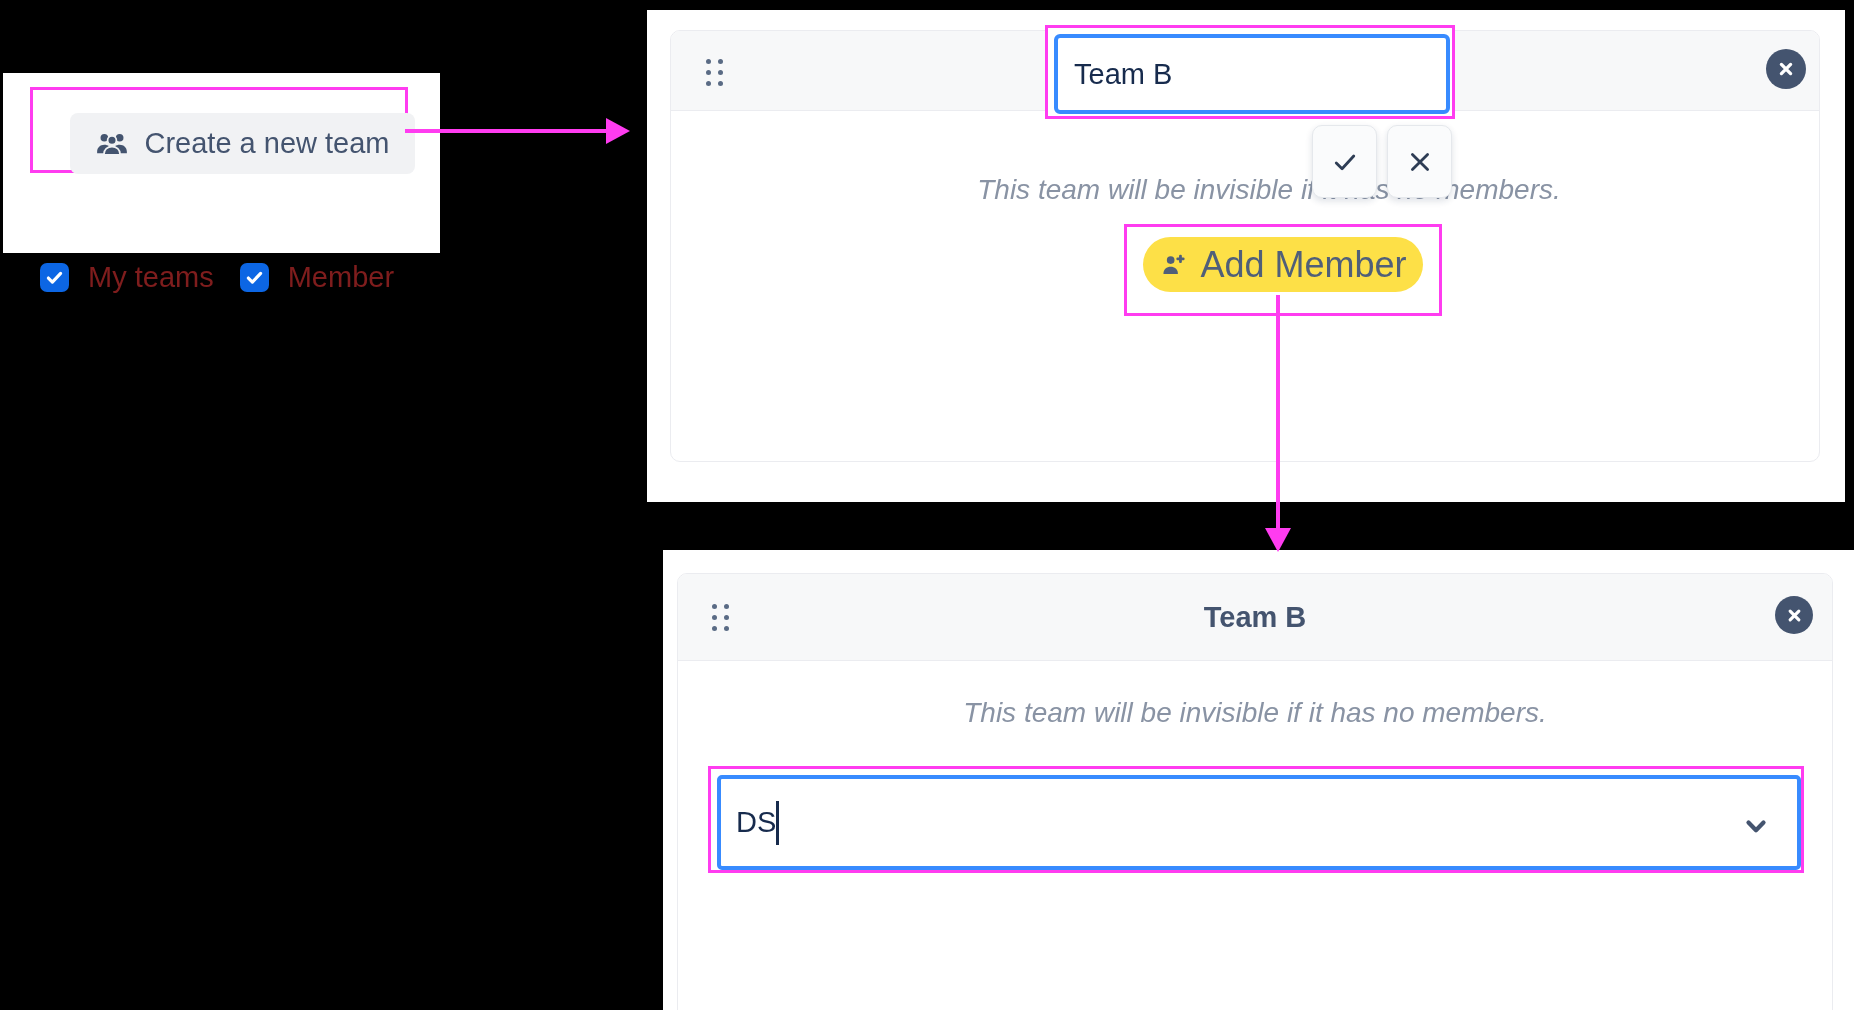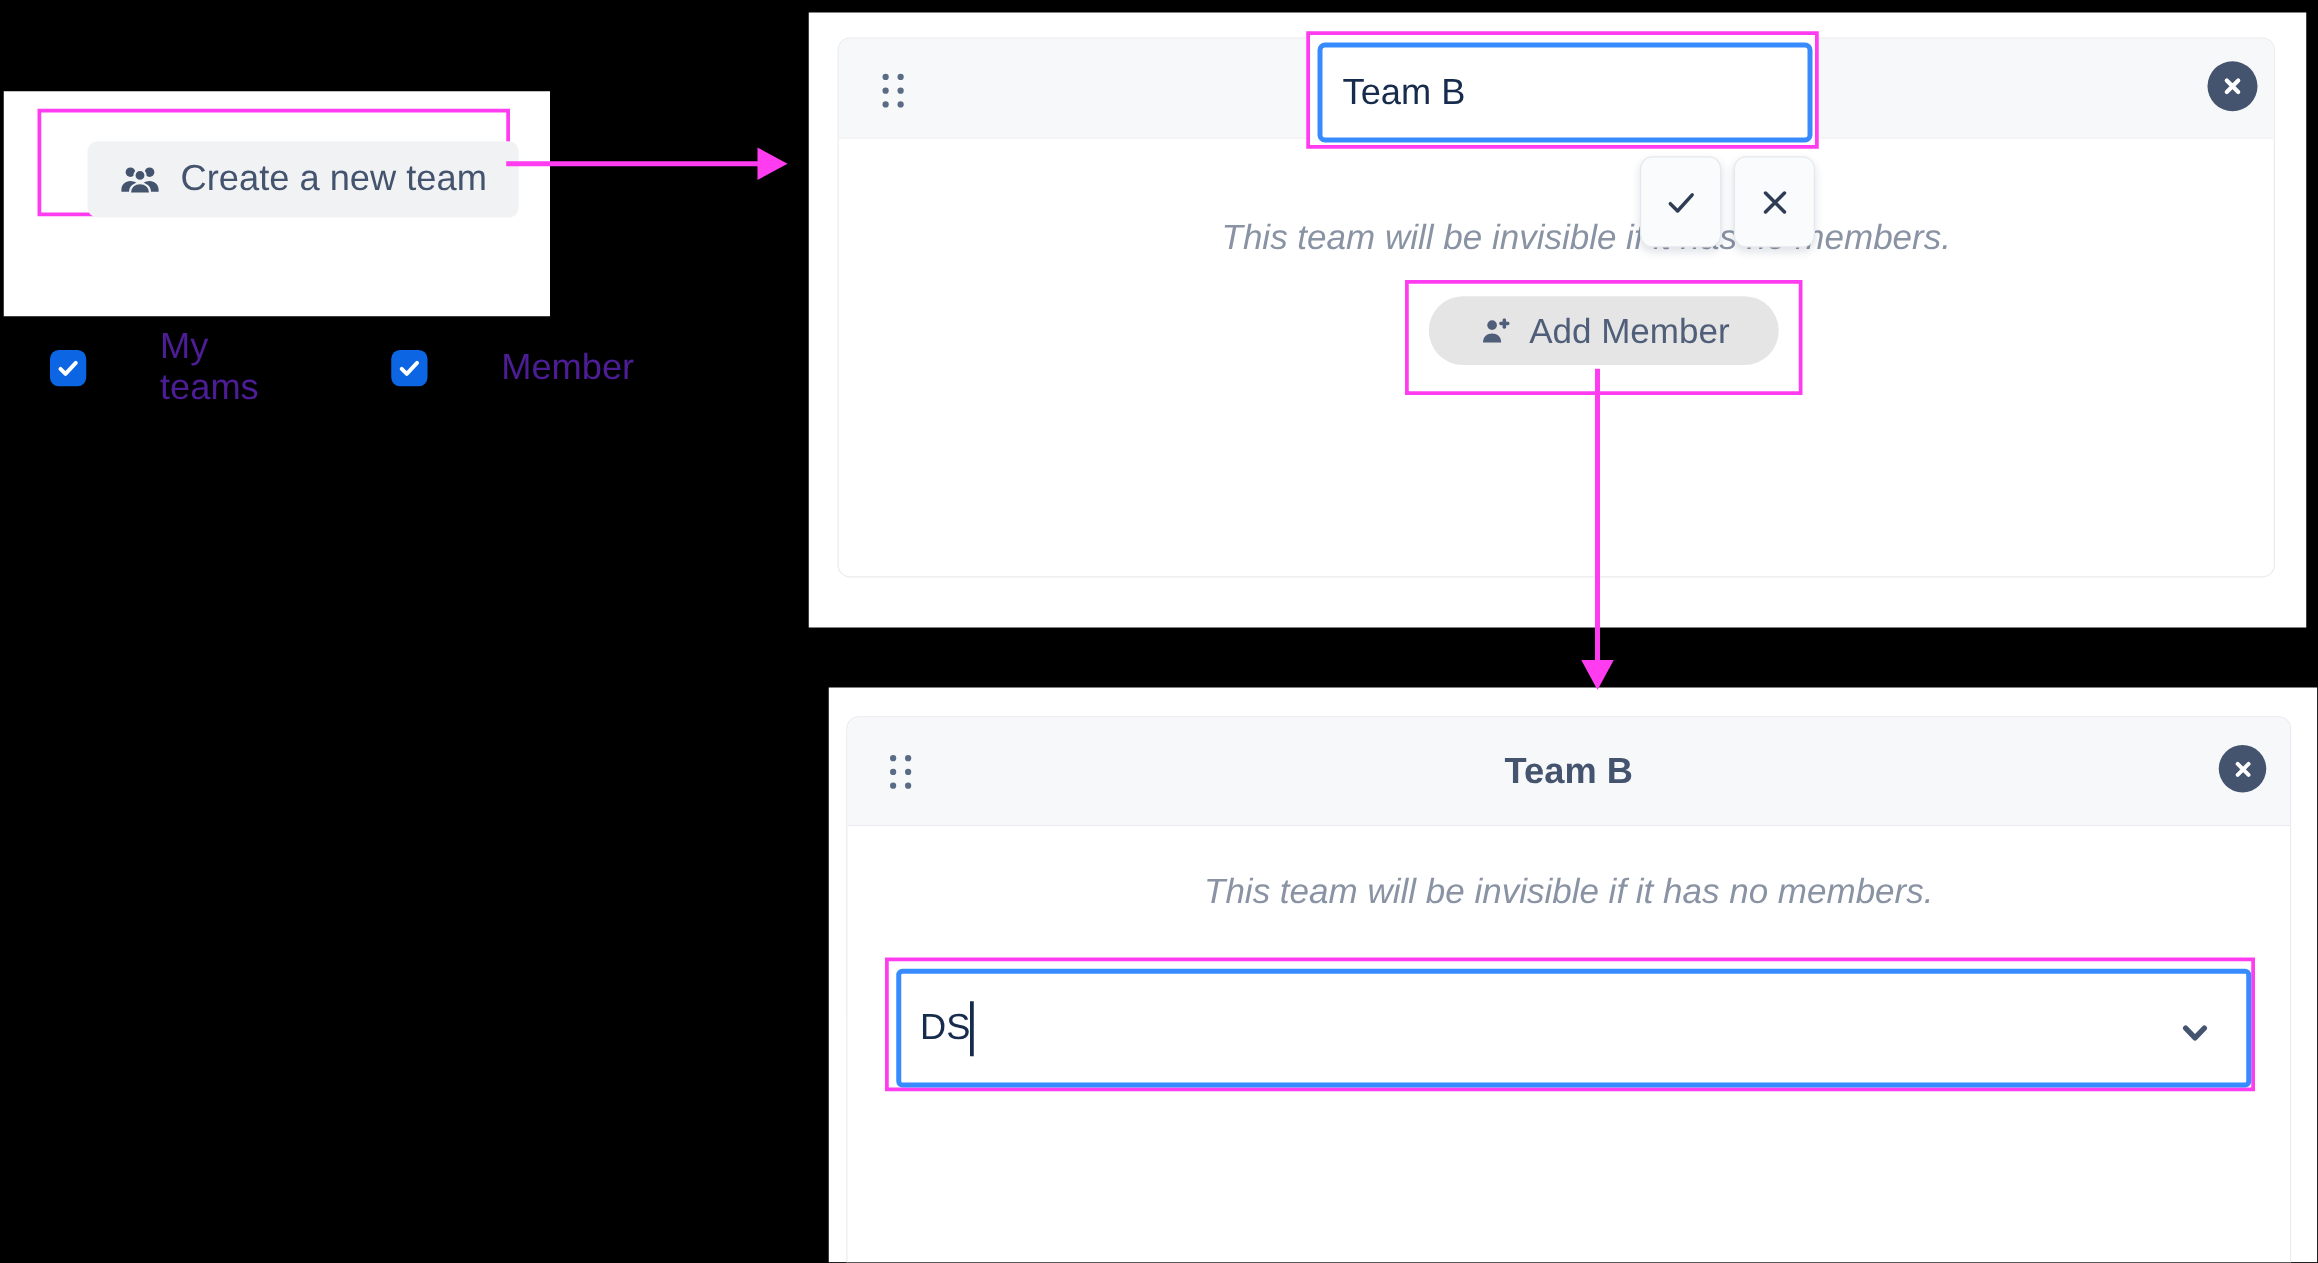--- a/index.html
+++ b/index.html
@@ -8,21 +8,21 @@
   .stage { position:relative; width:1854px; height:1010px; background:#000; overflow:hidden; }
   .abs { position:absolute; }
 
   
   .left-panel { left:3px; top:73px; width:437px; height:180px; background:#fff; }
   .hl { border:3px solid #FF3CF0; }
   .lp-hl { left:27px; top:14px; width:378px; height:86px; }
   .create-btn { left:37px; top:23px; width:345px; height:61px; background:#F1F2F4; border:none;
                 border-radius:8px; display:flex; align-items:center; justify-content:center; gap:15px;
                 color:#44546F; font-size:29px; cursor:pointer; font-family:inherit; }
-  .lp-filters { left:37px; top:188px; display:flex; align-items:center; font-size:29px; color:#4c1d95;gap:40px; }
+  .lp-filters { left:37px; top:188px; display:flex; align-items:center; font-size:29px; color:#7f1d1d; }
   .checkbox { width:29px; height:29px; border-radius:7px; background:#0C66E4; display:flex;
               align-items:center; justify-content:center; flex:none; cursor:pointer; }
   .cb-label { margin-left:19px; }
   .filter-sep { width:26px; }
 
   
   .arrow-h-line { left:405px; top:129px; width:202px; height:4px; background:#FF3CF0; z-index:20; }
   .arrow-h-head { left:606px; top:118px; width:0; height:0; border-left:24px solid #FF3CF0;
                   border-top:13px solid transparent; border-bottom:13px solid transparent; z-index:20; }
   .arrow-v-line { left:1276px; top:295px; width:4px; height:234px; background:#FF3CF0; z-index:20; }
@@ -48,23 +48,23 @@
   .top-close { position:absolute; right:13px; top:18px; width:40px; height:40px; }
   .name-hl { left:398px; top:15px; width:410px; height:94px; background:#fff; z-index:5; }
   .name-input { position:absolute; left:6px; top:6px; width:396px; height:80px; border-radius:6px; padding:0 16px; }
   .top-hint { left:23px; top:143px; width:1150px; z-index:4; }
   .mini-btn { width:65px; height:73px; border-radius:10px; background:#FAFBFC; border:1px solid #E5E8EC;
               box-shadow:0 3px 7px rgba(23,43,77,.14); display:flex; align-items:center; justify-content:center;
               cursor:pointer; z-index:6; }
   .mini-confirm { left:665px; top:115px; }
   .mini-cancel  { left:740px; top:115px; }
   .add-hl { left:453px; top:193px; width:318px; height:92px; display:flex; justify-content:center; z-index:4; }
-  .add-btn { margin-top:10px; width:280px; height:55px; border:none; border-radius:28px; background:#e5e5e5;
+  .add-btn { margin-top:10px; width:280px; height:55px; border:none; border-radius:28px; background:#fde047;
              display:flex; align-items:center; justify-content:center; gap:13px; color:#505F79;
-             font-size:28px; cursor:pointer; font-family:inherit; }
+             font-size:36px; cursor:pointer; font-family:inherit; }
 
   
   .bottom-panel { left:663px; top:550px; width:1191px; height:460px; background:#fff; }
   .bottom-card { left:14px; top:23px; width:1156px; height:450px; border-radius:10px 10px 0 0; }
   .bottom-card .card-header { height:87px; border-radius:9px 9px 0 0; }
   .bottom-card .dots { position:absolute; left:34px; top:30px; }
   .bc-title { line-height:87px; text-align:center; font-weight:700; font-size:29px; color:#44546F; }
   .bottom-close { position:absolute; right:19px; top:22px; width:38px; height:38px; }
   .bottom-hint { left:0; top:123px; width:100%; }
   .search-hl { left:30px; top:192px; width:1096px; height:107px; background:#fff; z-index:5; }

